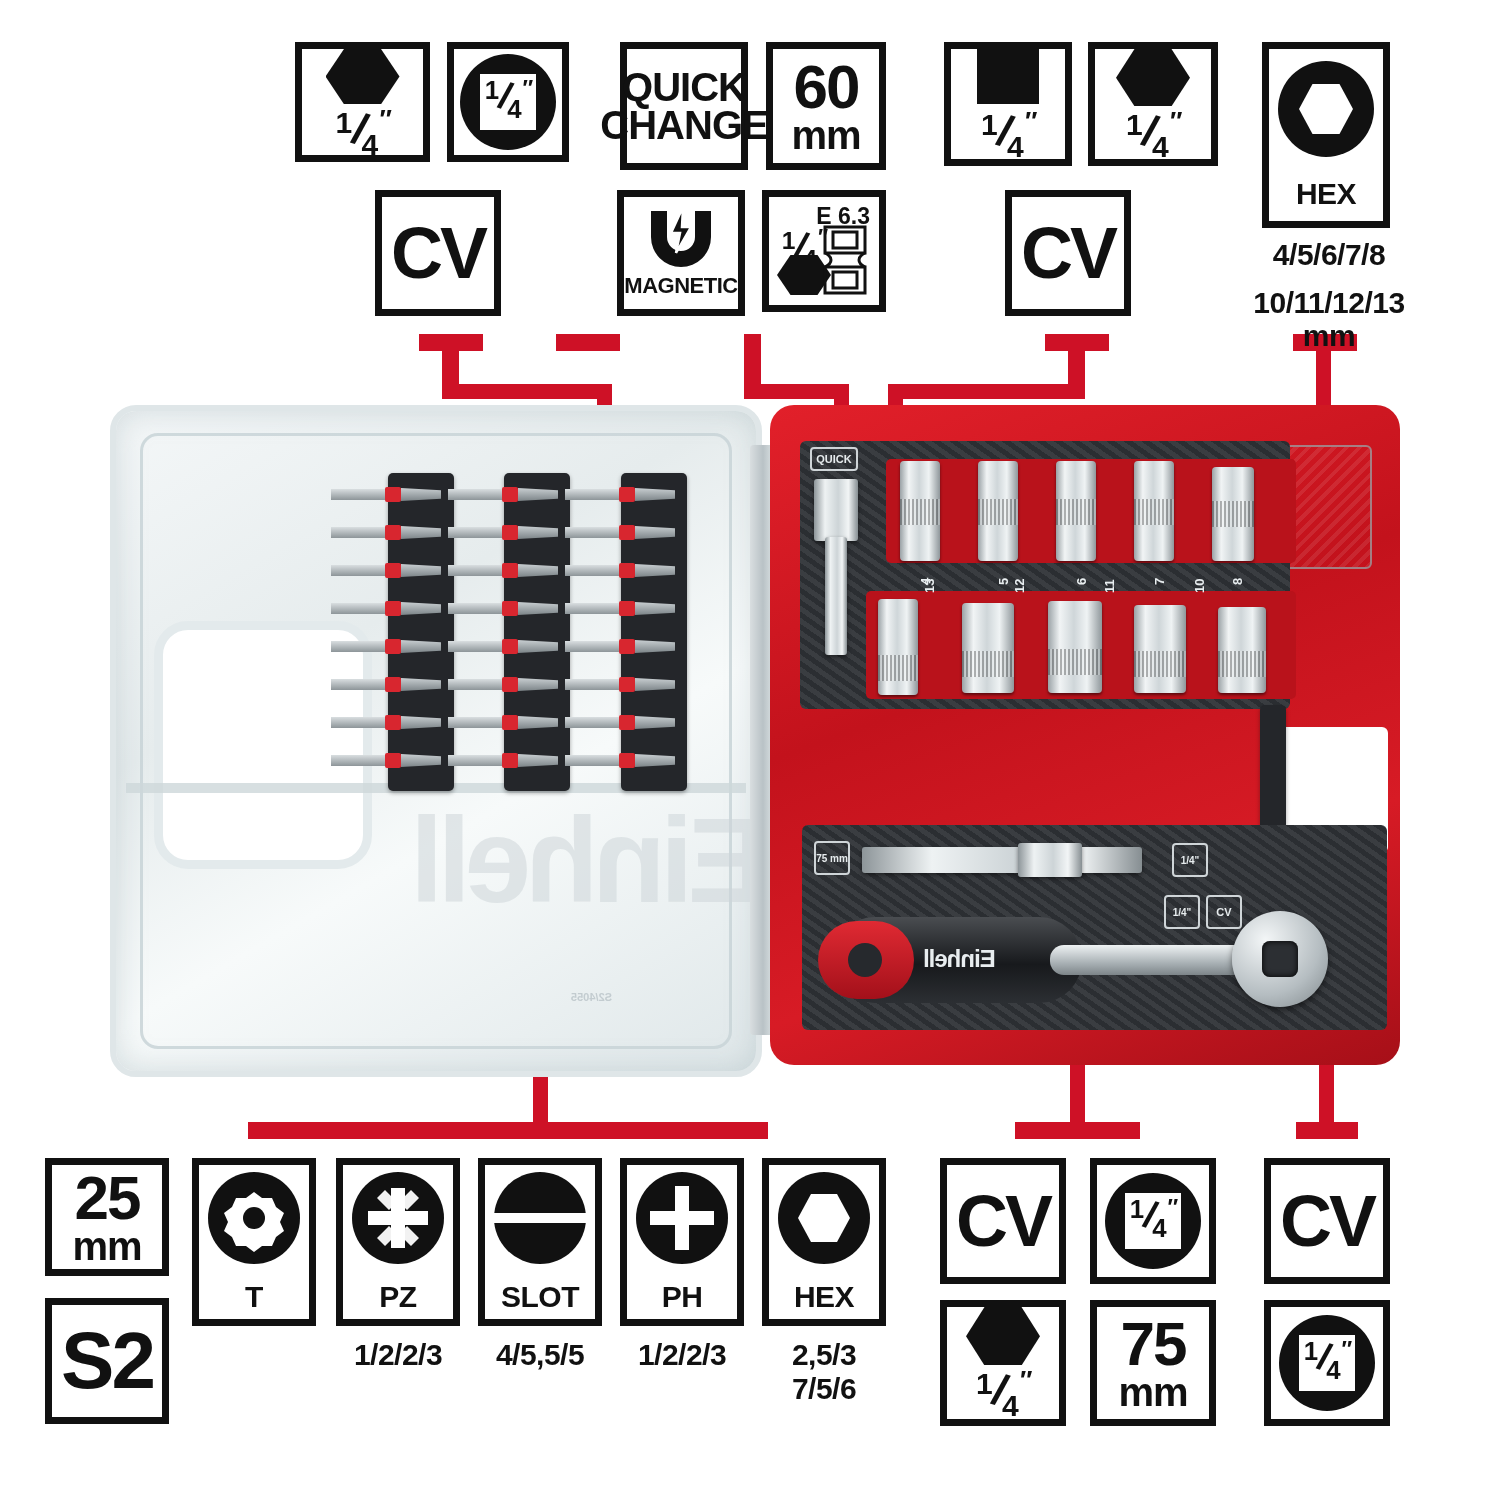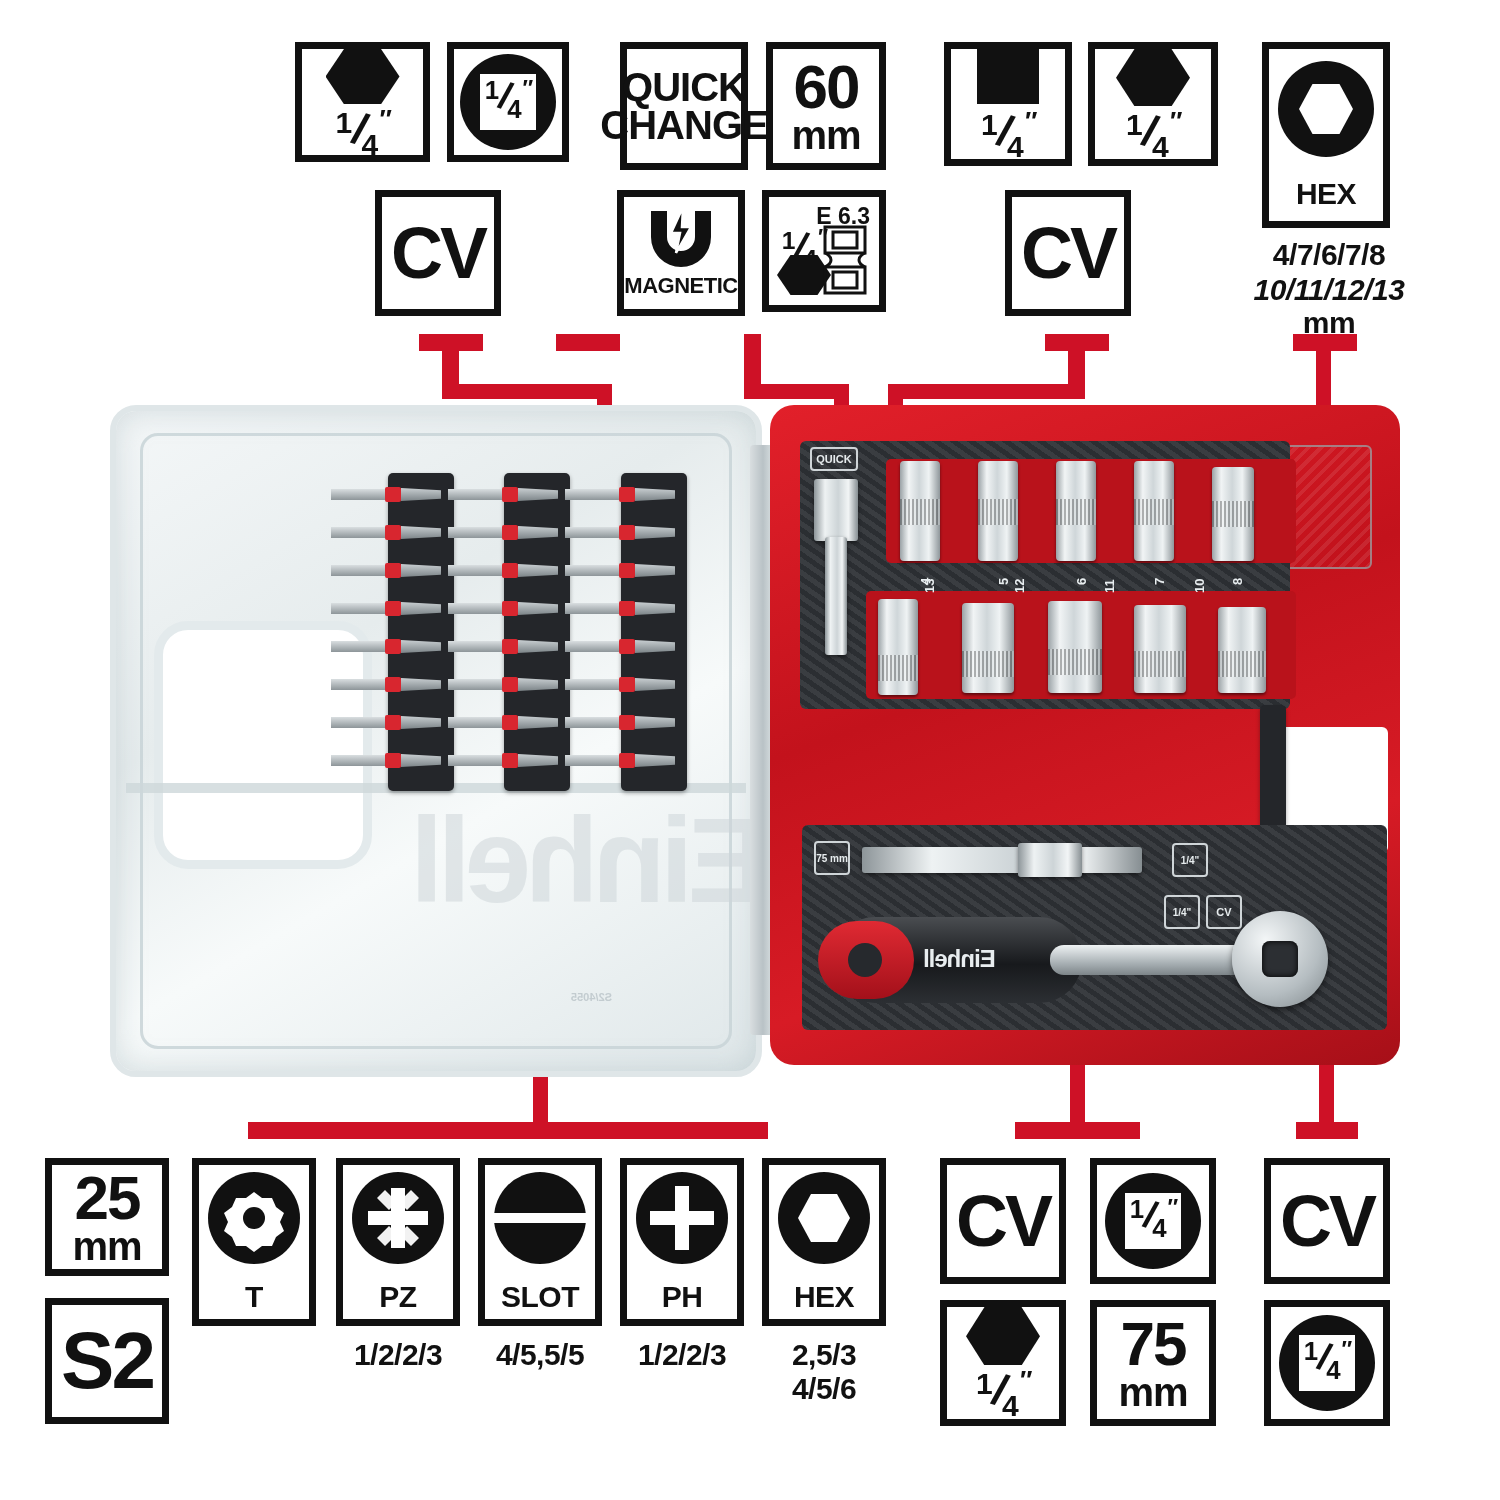--- a/index.html
+++ b/index.html
@@ -449,22 +449,22 @@
     </span>
   </div>
 
   <div class="box" style="left:1262px;top:42px;width:128px;height:186px;">
     <span class="ring-hex">
         <span class="hh"></span>
       </span>
     <span class="txt-sm" style="margin-top:22px;">HEX</span>
   </div>
   <div style="position:absolute;left:1240px;top:240px;width:178px;text-align:center;">
-    <div class="txt-sm">4/7/6/7/8</div>
-    <div class="txt-sm" style="margin-top:5px;font-style:italic;">10/11/12/13</div>
+    <div class="txt-sm">4/5/6/7/8</div>
+    <div class="txt-sm" style="margin-top:18px;">10/11/12/13</div>
     <div class="txt-sm" style="margin-top:3px;">mm</div>
   </div>
 
   <div class="box" style="left:375px;top:190px;width:126px;height:126px;">
     <span class="cv">CV</span>
   </div>
 
   <div class="box" style="left:617px;top:190px;width:128px;height:126px;">
     <svg width="72" height="62" viewBox="0 0 72 62">
       <path d="M6 4 h16 v12 H6 z" fill="#111"></path>
@@ -556,21 +556,21 @@
   </div>
 
   <div class="box" style="left:762px;top:1158px;width:124px;height:168px;">
     <span class="ring-hex" style="width:92px;height:92px;">
         <span class="hh" style="width:52px;height:48px;"></span>
       </span>
     <span class="txt-sm" style="margin-top:18px;">HEX</span>
   </div>
   <div style="position:absolute;left:742px;top:1340px;width:164px;text-align:center;">
     <div class="txt-sm">2,5/3</div>
-    <div class="txt-sm" style="margin-top:4px;">4/5/6</div>
+    <div class="txt-sm" style="margin-top:4px;">7/5/6</div>
   </div>
 
   <div class="box" style="left:940px;top:1158px;width:126px;height:126px;">
     <span class="cv">CV</span>
   </div>
 
   <div class="box" style="left:940px;top:1300px;width:126px;height:126px;">
     <span class="hex-solid"></span>
     <span class="frac" style="margin-top:4px;">
       <span class="n">1</span>

